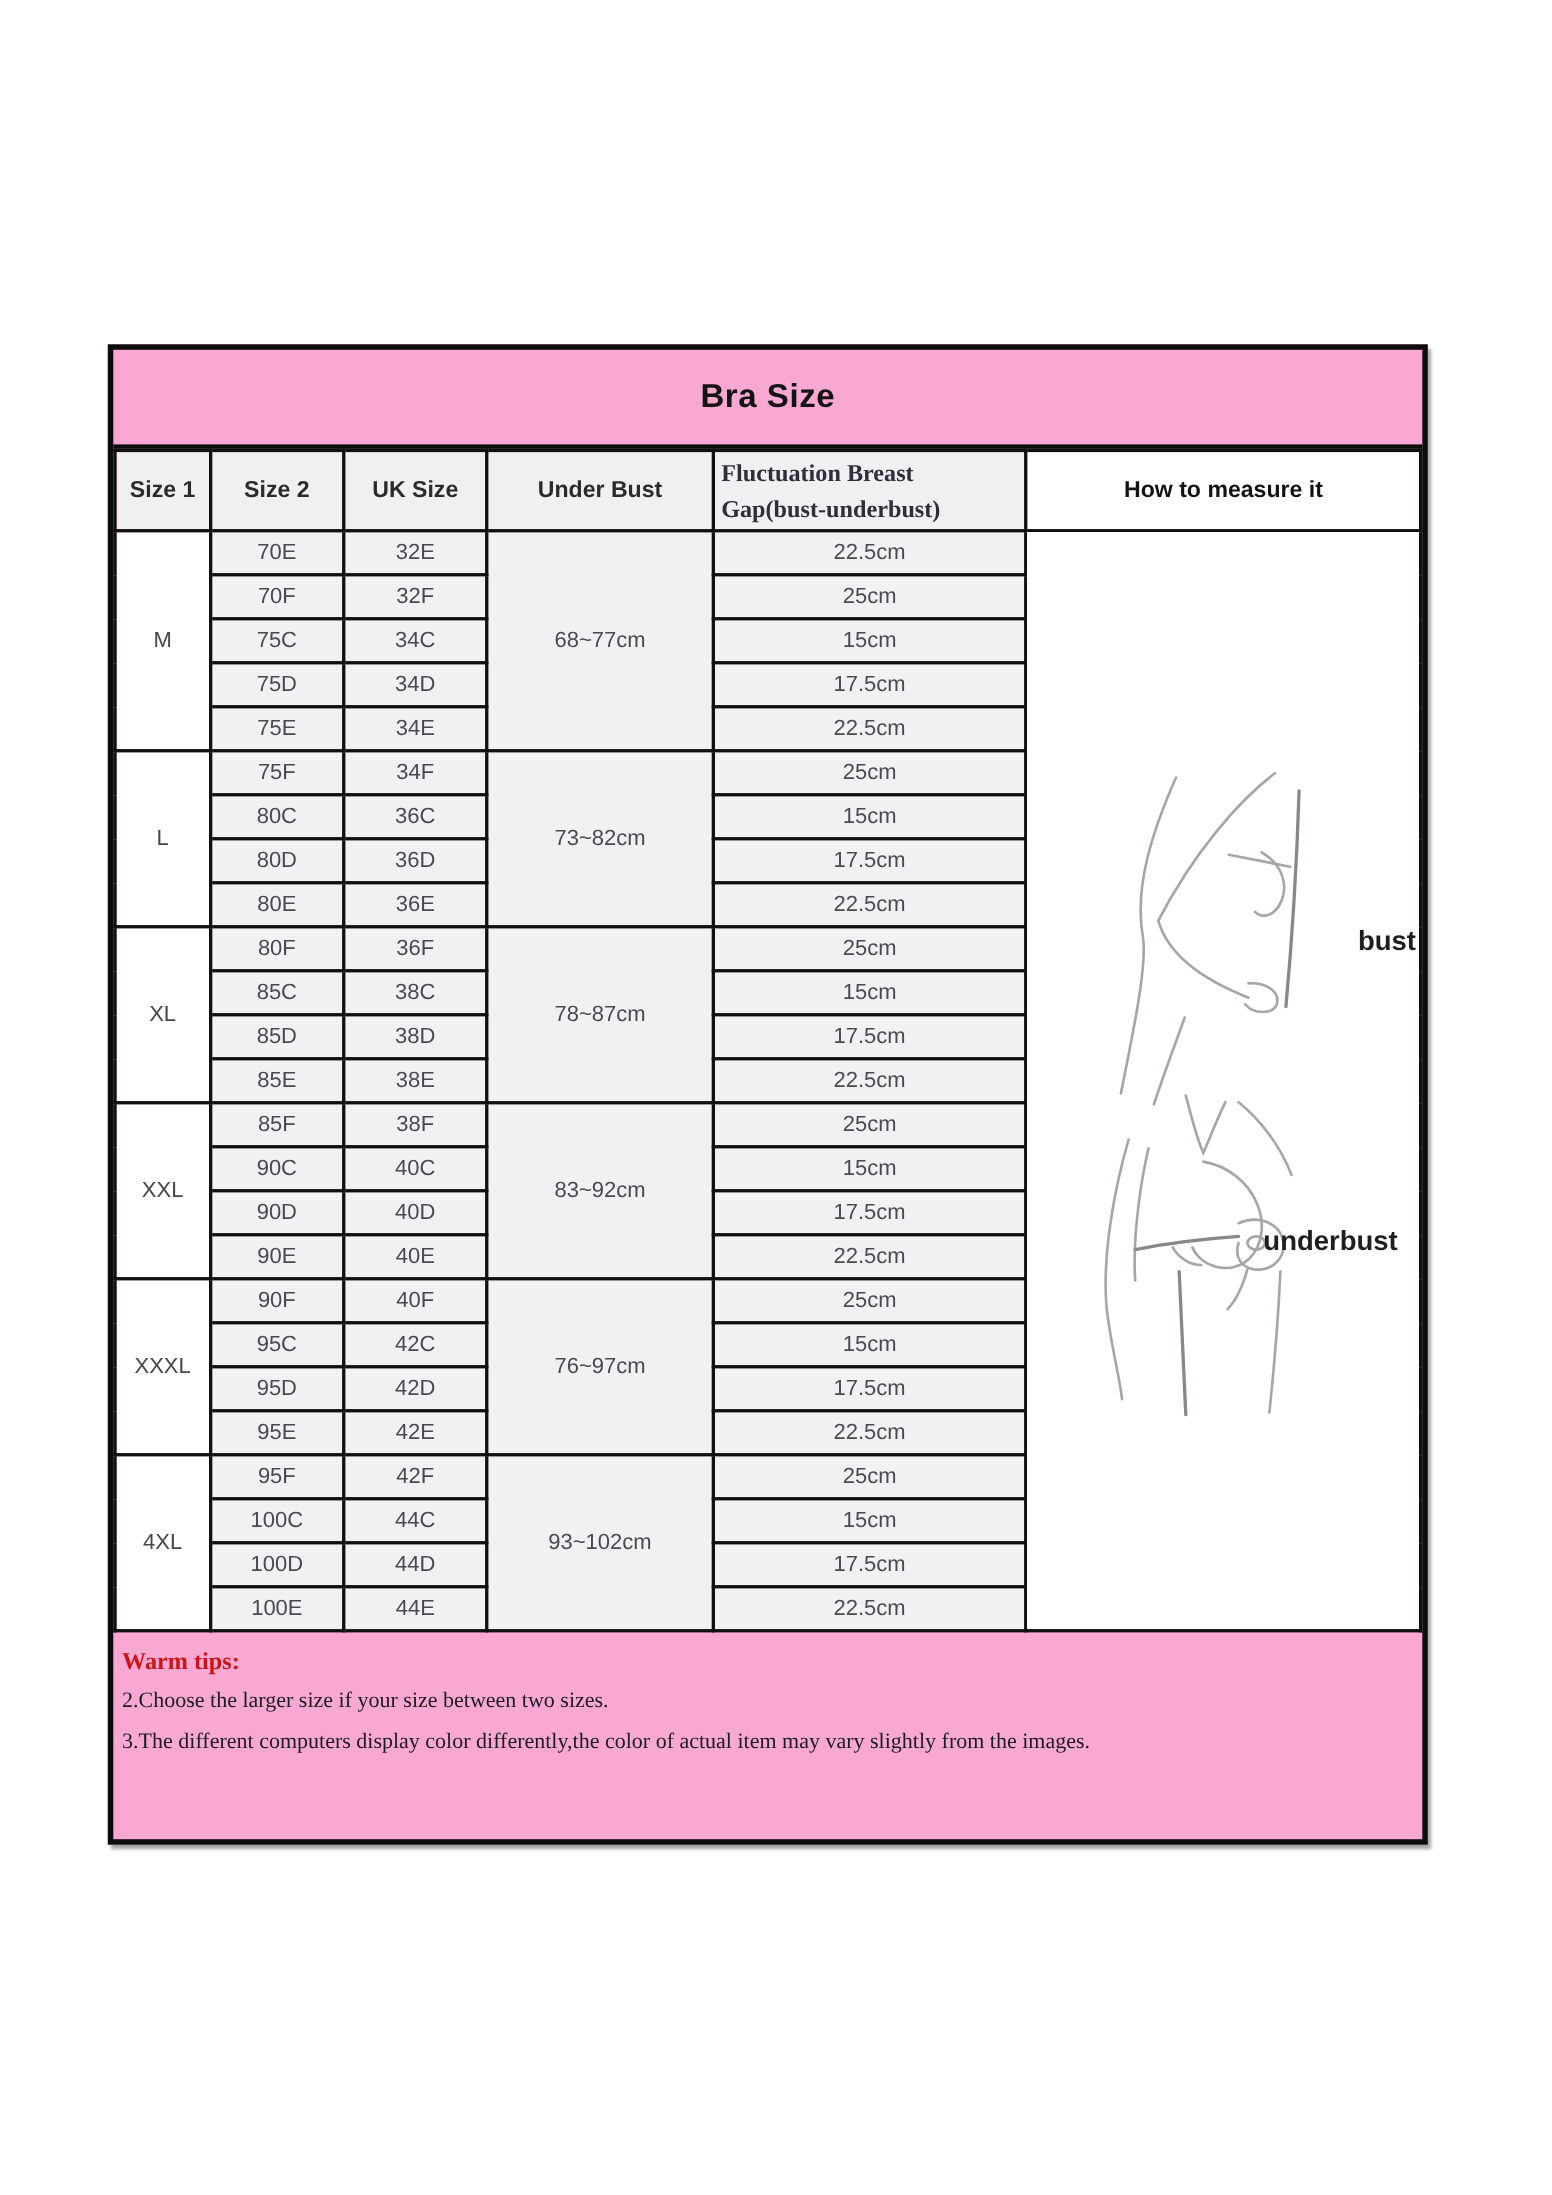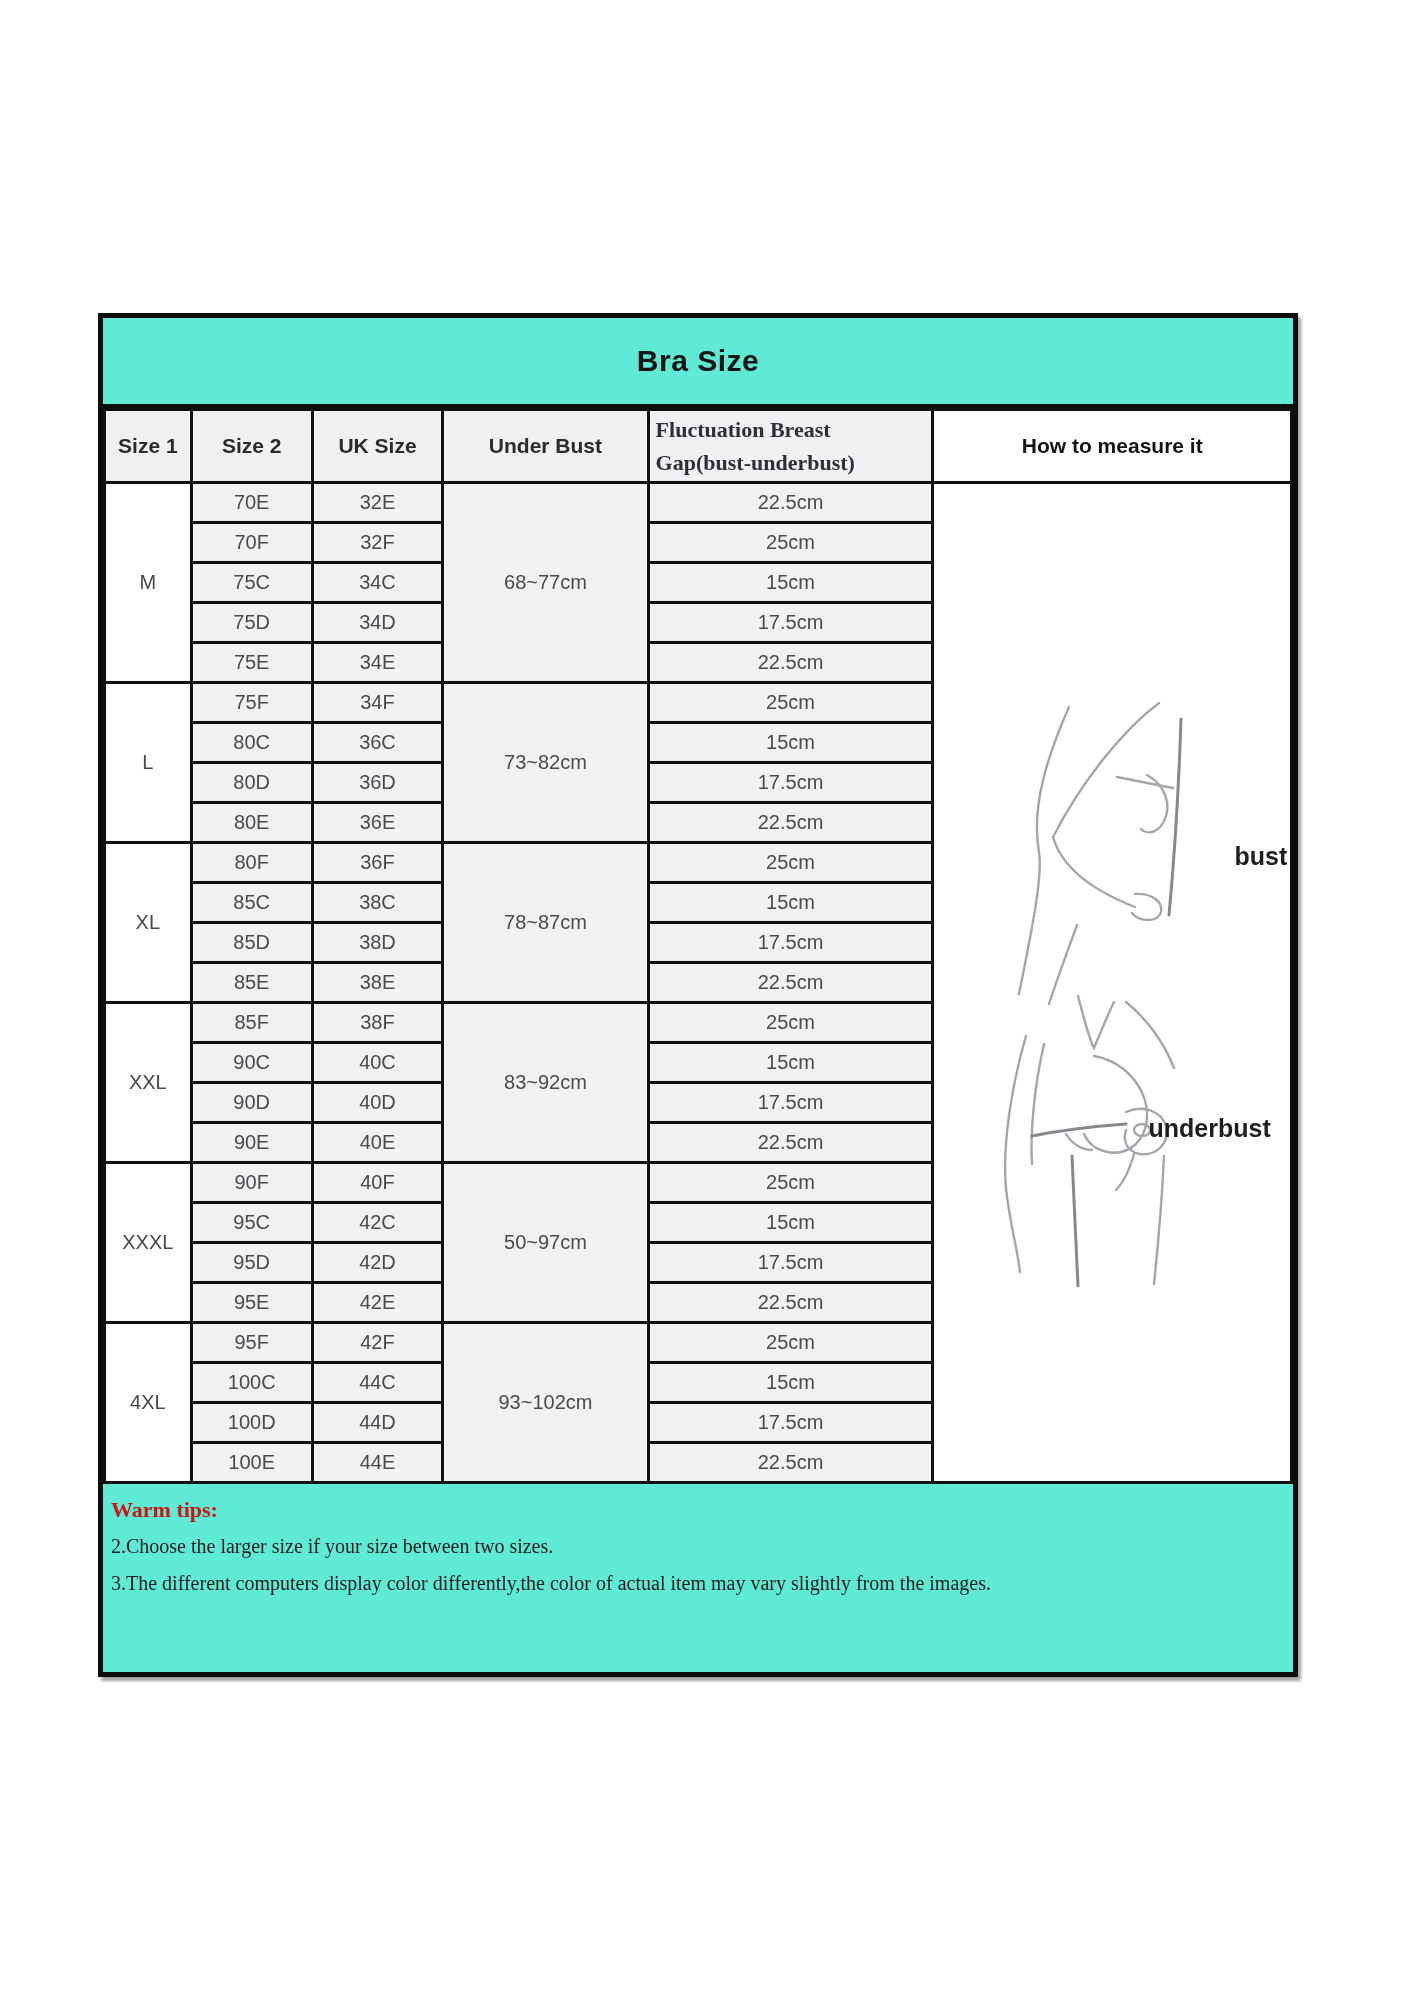--- a/index.html
+++ b/index.html
@@ -7,21 +7,21 @@
     width:1411px; height:1995px;
     background:#ffffff;
     font-family:"Liberation Sans", sans-serif;
     position:relative;
   }
   .chart-box {
     position:absolute; left:98px; top:313px;
     width:1200px; height:1364px;
     box-sizing:border-box;
     border:5px solid #0d0d0d;
-    background:#5eead4;
+    background:#f9a8d4;
     box-shadow:3px 4px 3px rgba(90,90,90,0.55);
   }
   .title-row {
     height:86px;
     border-bottom:4px solid #0d0d0d;
     display:flex; align-items:center; justify-content:center;
     font-weight:bold; font-size:30px; color:#141414;
     letter-spacing:0.5px;
   }
   table.size-table {
@@ -239,21 +239,21 @@
         </tr>
         <tr>
           <td>90E</td>
           <td>40E</td>
           <td>22.5cm</td>
         </tr>
         <tr class="group-start">
           <td class="size1-cell" rowspan="4">XXXL</td>
           <td>90F</td>
           <td>40F</td>
-          <td rowspan="4">50~97cm</td>
+          <td rowspan="4">76~97cm</td>
           <td>25cm</td>
         </tr>
         <tr>
           <td>95C</td>
           <td>42C</td>
           <td>15cm</td>
         </tr>
         <tr>
           <td>95D</td>
           <td>42D</td>

